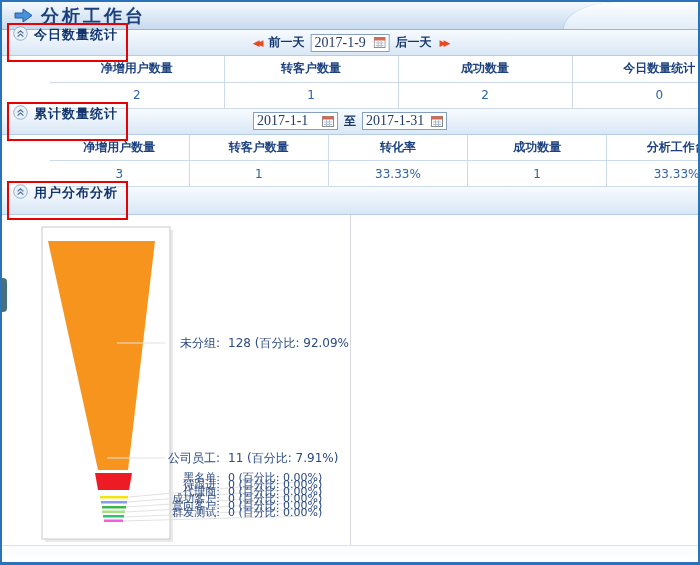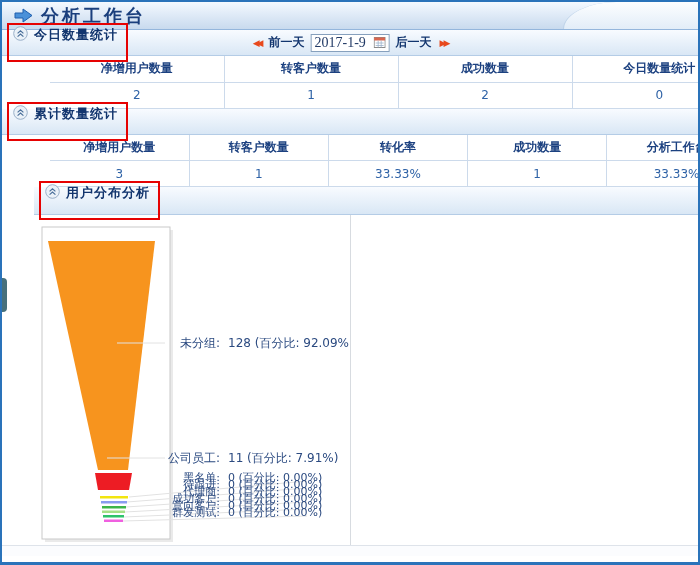--- a/index.html
+++ b/index.html
@@ -23,21 +23,21 @@
   .title-arrow { margin:0 8px 0 12px; display:flex; align-items:center; }
   .title-text {
     font-size:18px; font-weight:bold; color:#1a3f7d; letter-spacing:3px;
   }
   
   .secbar {
     position:relative; border-bottom:1px solid #b4cce6;
     background:linear-gradient(#f8fbff,#d9e7f5);
     display:flex; align-items:center;
   }
-  .secbar.h26 { height:26px; } .secbar.h28 { height:28px;margin-left:32px; }
+  .secbar.h26 { height:26px; } .secbar.h28 { height:28px; }
   .annotation-box {
     margin-left:5px; border:2px solid #e60202; padding:1px 8px 15px 4px;
     display:flex; align-items:flex-start; gap:6px; background:transparent;
   }
   .sec-title { font-size:13px; font-weight:bold; color:#12356e; letter-spacing:1px; white-space:nowrap; }
   .center-tools {
     position:absolute; left:50%; top:50%; transform:translate(-50%,-50%);
     display:flex; align-items:center; gap:6px; white-space:nowrap;
   }
   .arrow-red { color:#e8491d; font-size:9px; letter-spacing:-3px; margin-right:2px; cursor:pointer; }
@@ -137,20 +137,43 @@
 
   <div class="secbar h26">
     <div class="annotation-box">
       <span>
         <svg width="15" height="15" viewBox="0 0 15 15">
           <circle cx="7.5" cy="7.5" r="6.8" fill="#eaf1f8" stroke="#9ab0c8"></circle>
           <path d="M4.6 7.4 L7.5 4.9 L10.4 7.4 M4.6 10.6 L7.5 8.1 L10.4 10.6" fill="none" stroke="#4a6f9a" stroke-width="1.2"></path>
         </svg>
       </span>
       <span class="sec-title">累计数量统计</span>
+    </div>
+    <div class="center-tools">
+      <span class="date-box wide">
+        <input type="text" value="2017-1-1" style="">
+        <span>
+          <svg width="12" height="12" viewBox="0 0 12 12">
+            <rect x="0.5" y="1.5" width="11" height="10" fill="#fff" stroke="#8a8a8a"></rect>
+            <rect x="0.5" y="1.5" width="11" height="3" fill="#d9664f"></rect>
+            <path d="M2 7 h8 M2 9.5 h8 M4.5 4.5 v7 M7.5 4.5 v7" stroke="#9db3cc" stroke-width="0.8"></path>
+          </svg>
+        </span>
+      </span>
+      <span class="to-label">至</span>
+      <span class="date-box wide">
+        <input type="text" value="2017-1-31" style="">
+        <span>
+          <svg width="12" height="12" viewBox="0 0 12 12">
+            <rect x="0.5" y="1.5" width="11" height="10" fill="#fff" stroke="#8a8a8a"></rect>
+            <rect x="0.5" y="1.5" width="11" height="3" fill="#d9664f"></rect>
+            <path d="M2 7 h8 M2 9.5 h8 M4.5 4.5 v7 M7.5 4.5 v7" stroke="#9db3cc" stroke-width="0.8"></path>
+          </svg>
+        </span>
+      </span>
     </div>
   </div>
 
   <table class="stats">
     <tbody>
         <tr class="hdr">
       <td>净增用户数量</td>
       <td>转客户数量</td>
       <td>转化率</td>
       <td>成功数量</td>

